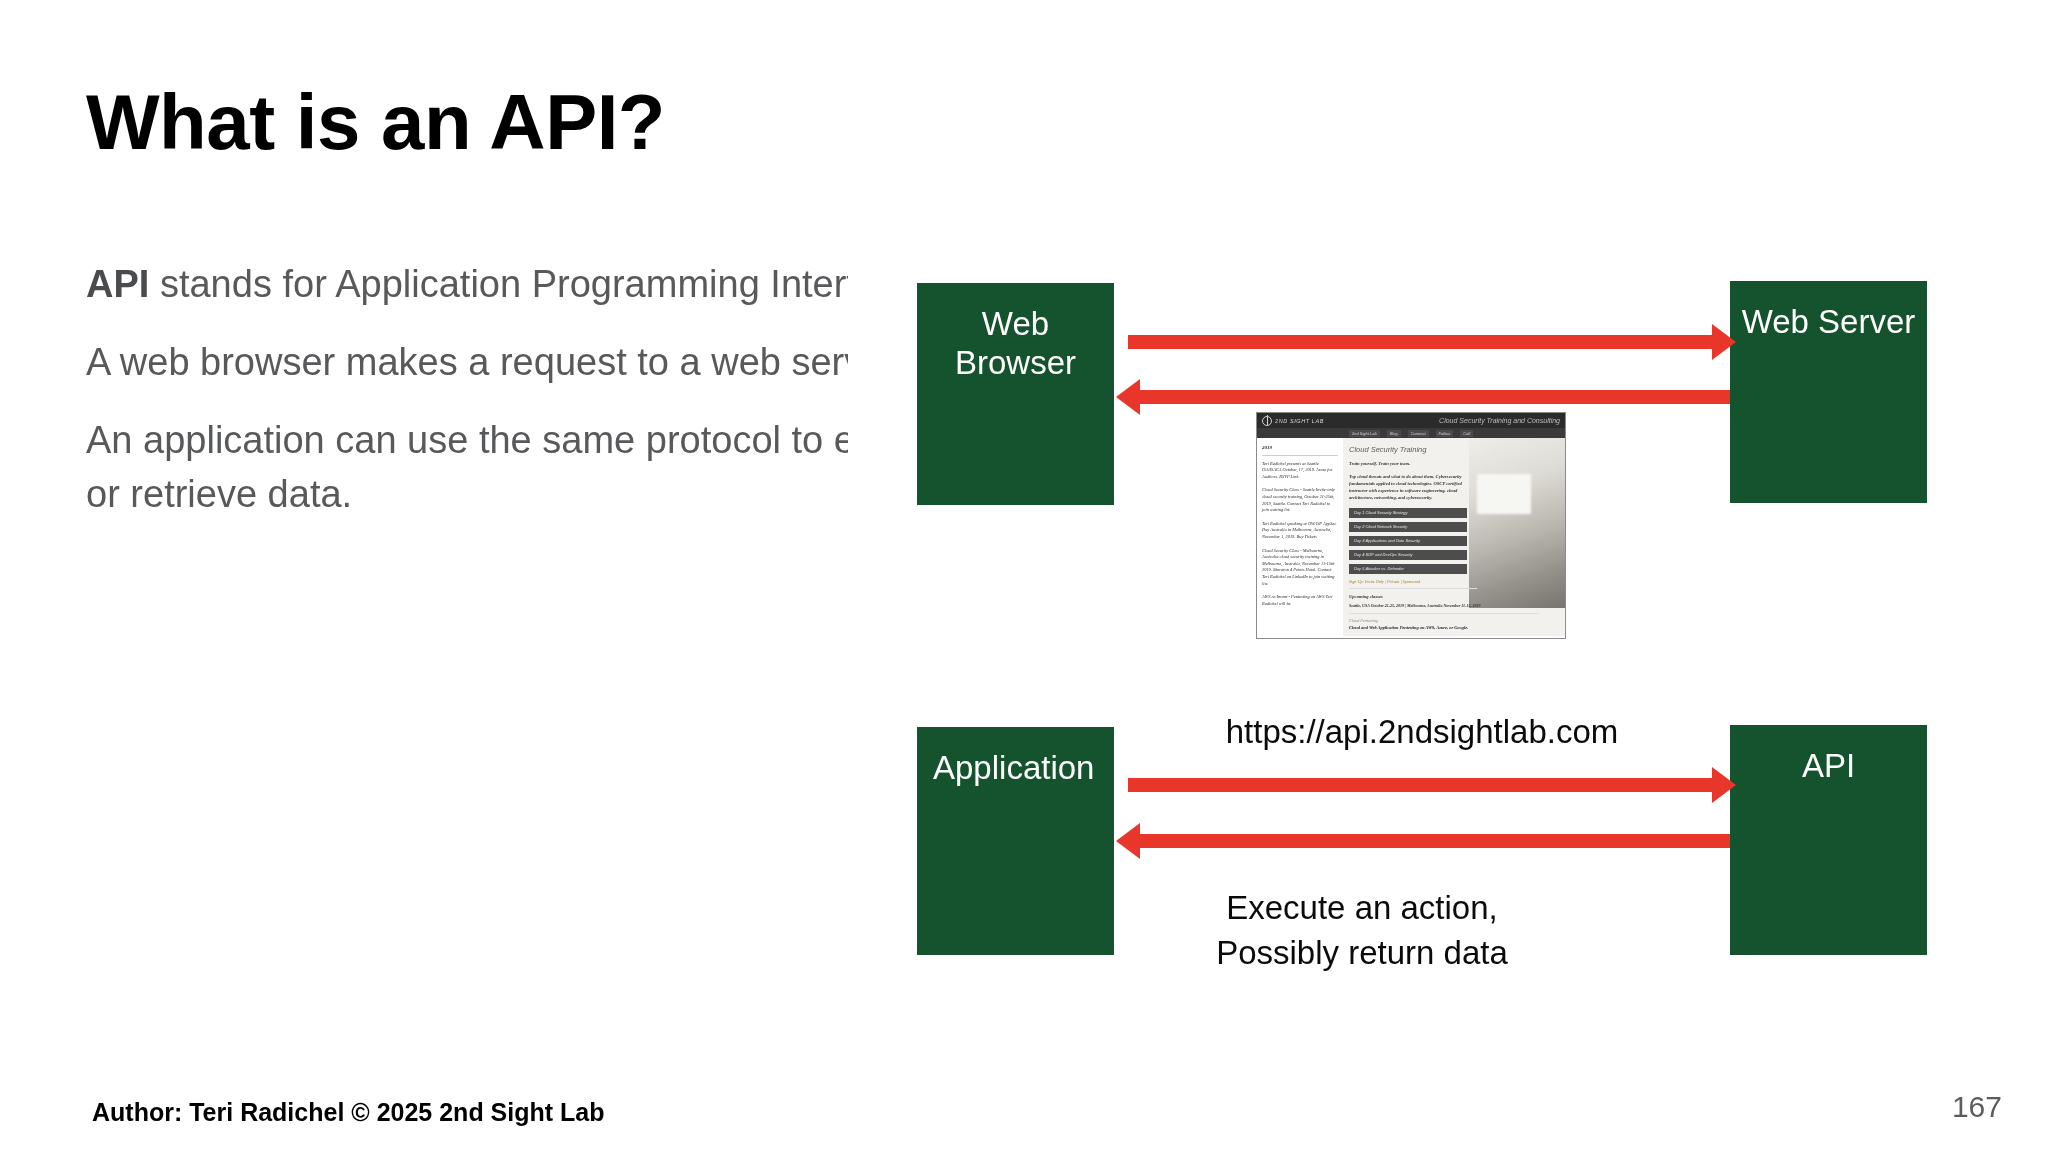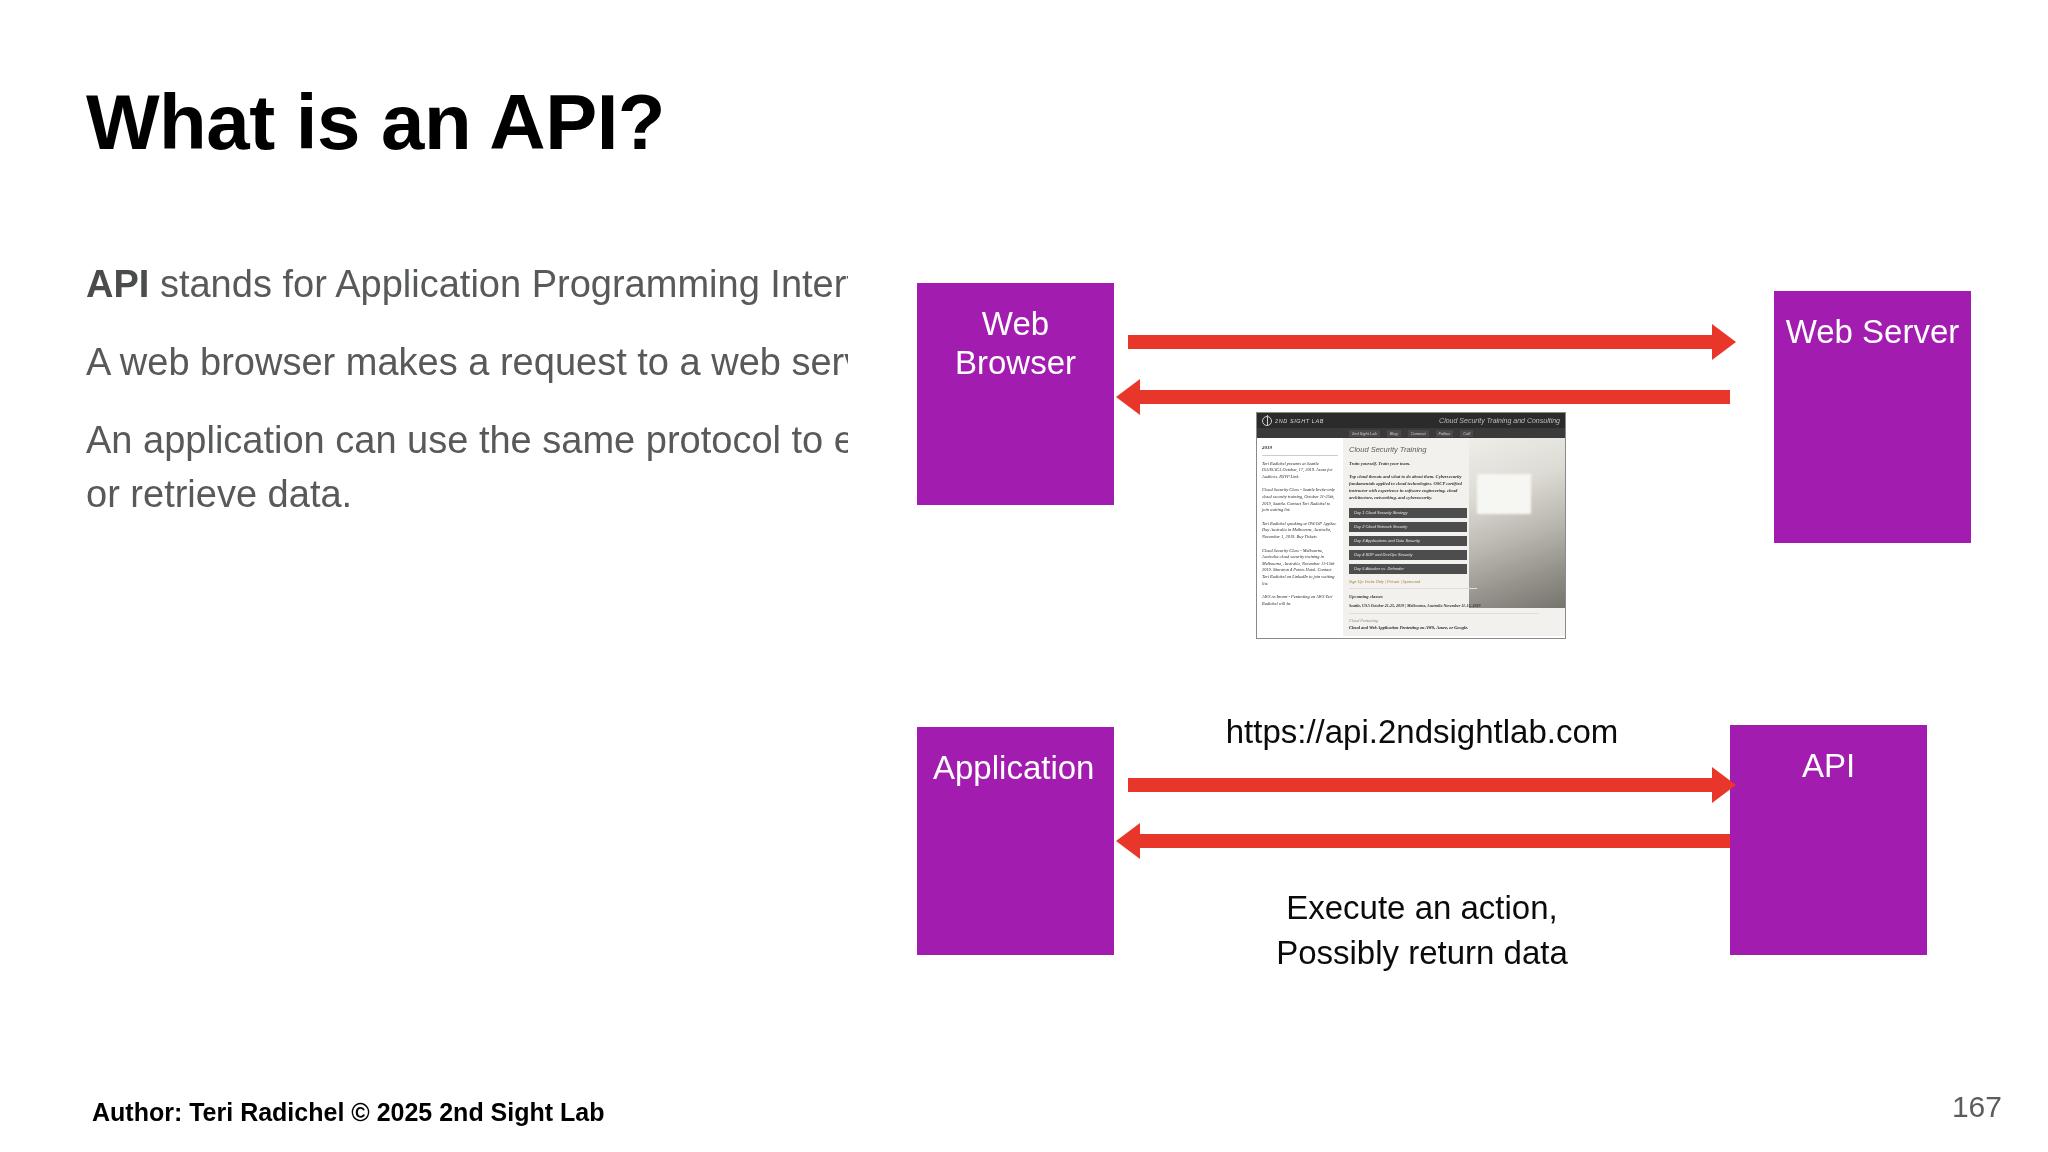--- a/index.html
+++ b/index.html
@@ -61,21 +61,21 @@
   #diagram {
     position: absolute;
     left: 0;
     top: 0;
     width: 2048px;
     height: 1152px;
     pointer-events: none;
   }
   .node-box {
     position: absolute;
-    background: #a21caf;
+    background: #14532d;
     color: #ffffff;
     text-align: center;
     font-size: 33px;
     line-height: 1.18;
     padding-top: 22px;
     box-sizing: border-box;
     pointer-events: auto;
   }
   .edge-label {
     position: absolute;
@@ -325,21 +325,21 @@
     </p>
   </div>
 
   <div id="diagram">
 
     <div class="node-box" style="left:917px; top:283px; width:197px; height:222px;">
       <div>Web</div>
       <div>Browser</div>
     </div>
 
-    <div class="node-box" style="left:1730px; top:291px; width:197px; height:252px;margin-left:44px;">
+    <div class="node-box" style="left:1730px; top:281px; width:197px; height:222px;">
       <div>Web Server</div>
     </div>
 
 
     <div class="arrow right" style="left:1128px; top:335px; width:586px;"></div>
 
     <div class="arrow left" style="left:1138px; top:390px; width:592px;"></div>
 
     <div class="node-box" style="left:917px; top:727px; width:197px; height:228px; text-align:left; padding-left:16px;">
       <div>Application</div>
@@ -348,21 +348,21 @@
     <div class="node-box" style="left:1730px; top:725px; width:197px; height:230px;">
       <div>API</div>
     </div>
 
     <div class="edge-label" style="left:1114px; top:712px; width:616px;">https://api.2ndsightlab.com</div>
 
     <div class="arrow right" style="left:1128px; top:778px; width:586px;"></div>
 
     <div class="arrow left" style="left:1138px; top:834px; width:592px;"></div>
 
-    <div class="caption-label" style="left:1114px; top:886px; width:616px;">
+    <div class="caption-label" style="left:1054px; top:886px; width:616px;">
       <div>Execute an action,</div>
       <div>Possibly return data</div>
     </div>
 
     <div id="site-thumb">
       <div class="thumb-topbar">
         <div class="thumb-brand">
           <span class="thumb-logo-dot"></span>
           <span>2ND SIGHT LAB</span>
         </div>

